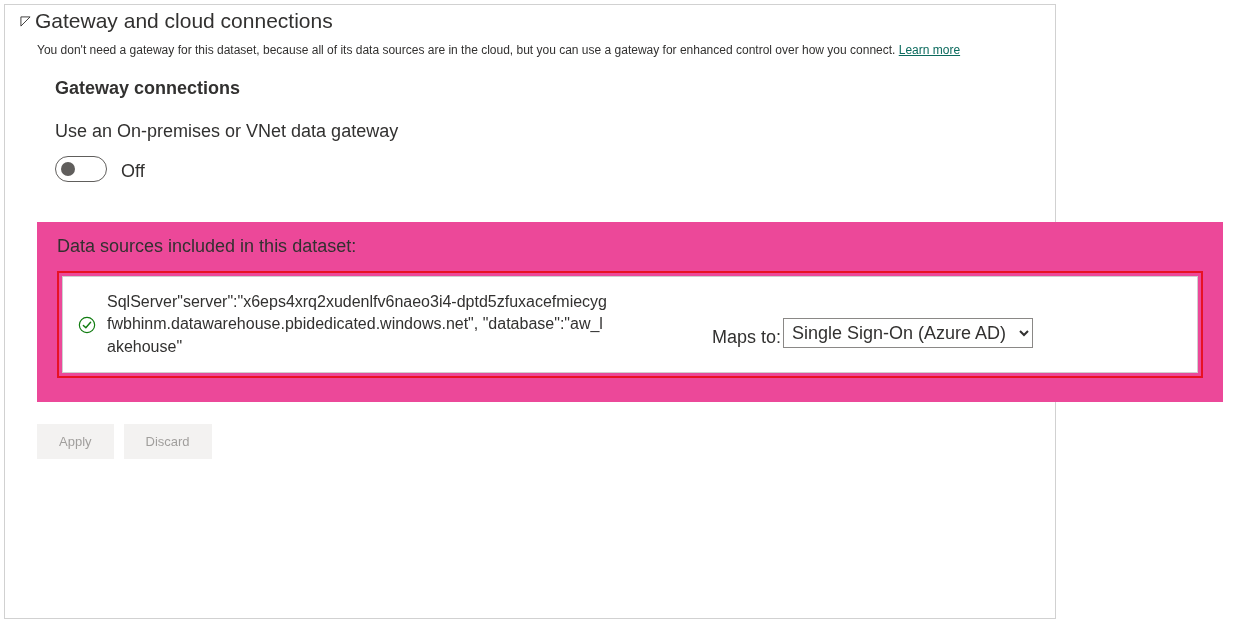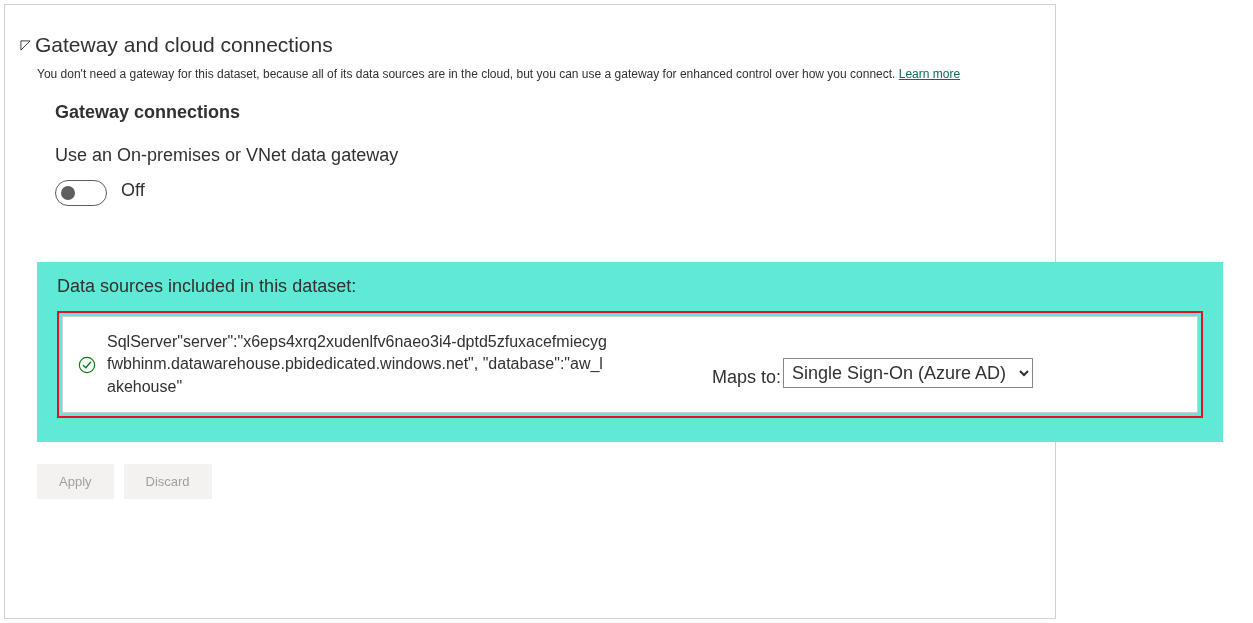--- a/index.html
+++ b/index.html
@@ -5,21 +5,21 @@
     * { box-sizing: border-box; margin: 0; padding: 0; }
     body {
       font-family: "Segoe UI", -apple-system, sans-serif;
       font-size: 14px;
       color: #323130;
       background: #fff;
       padding: 4px;
     }
     .panel {
       border: 1px solid #d1d1d1;
-      padding: 28px 14px 20px 14px;
+      padding: 4px 14px 20px 14px;
       width: 1052px;
       height: 615px;
     }
     .section-header {
       display: flex;
       align-items: center;
       gap: 4px;
       margin-bottom: 8px;
     }
     .collapse-icon {
@@ -56,24 +56,24 @@
     }
     .gateway-label {
       font-size: 18px;
       font-weight: 400;
       margin-left: 36px;
       margin-bottom: 14px;
       color: #323130;
     }
     .toggle-row {
       display: flex;
-      align-items: flex-start;
+      align-items: flex-end;
       gap: 14px;
       margin-left: 36px;
-      margin-bottom: 56px;
+      margin-bottom: 40px;
     }
     .toggle {
       width: 52px;
       height: 26px;
       border: 1px solid #605e5c;
       border-radius: 13px;
       background: #fff;
       position: relative;
       cursor: pointer;
     }
@@ -91,21 +91,21 @@
       font-size: 18px;
       color: #323130;
     }
     .cloud-title {
       font-size: 18px;
       font-weight: 700;
       margin-left: 18px;
       margin-bottom: 28px;
     }
     .datasource-box {
-      background: #5eead4;
+      background: #ec4899;
       margin-left: 18px;
       padding: 14px 20px 24px 20px;
       width: 1186px;
     }
     .ds-header {
       font-size: 18px;
       font-weight: 400;
       color: #323130;
       margin-bottom: 14px;
     }

